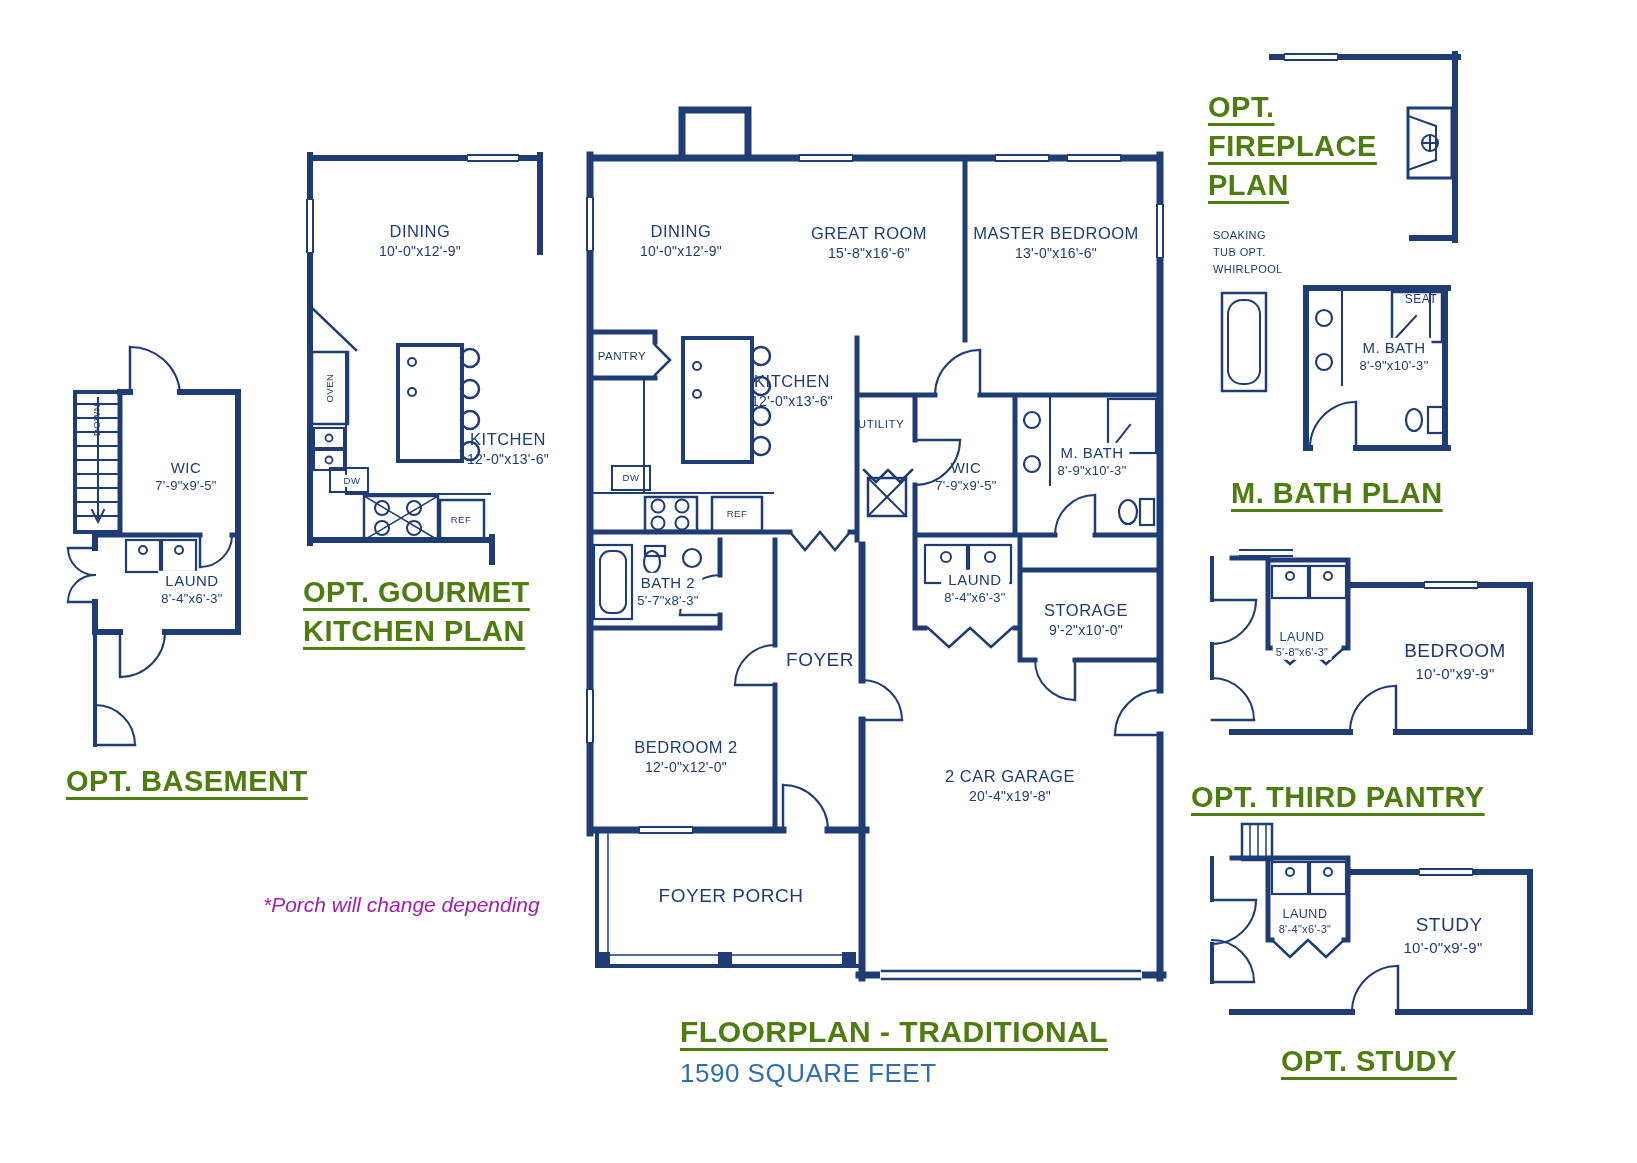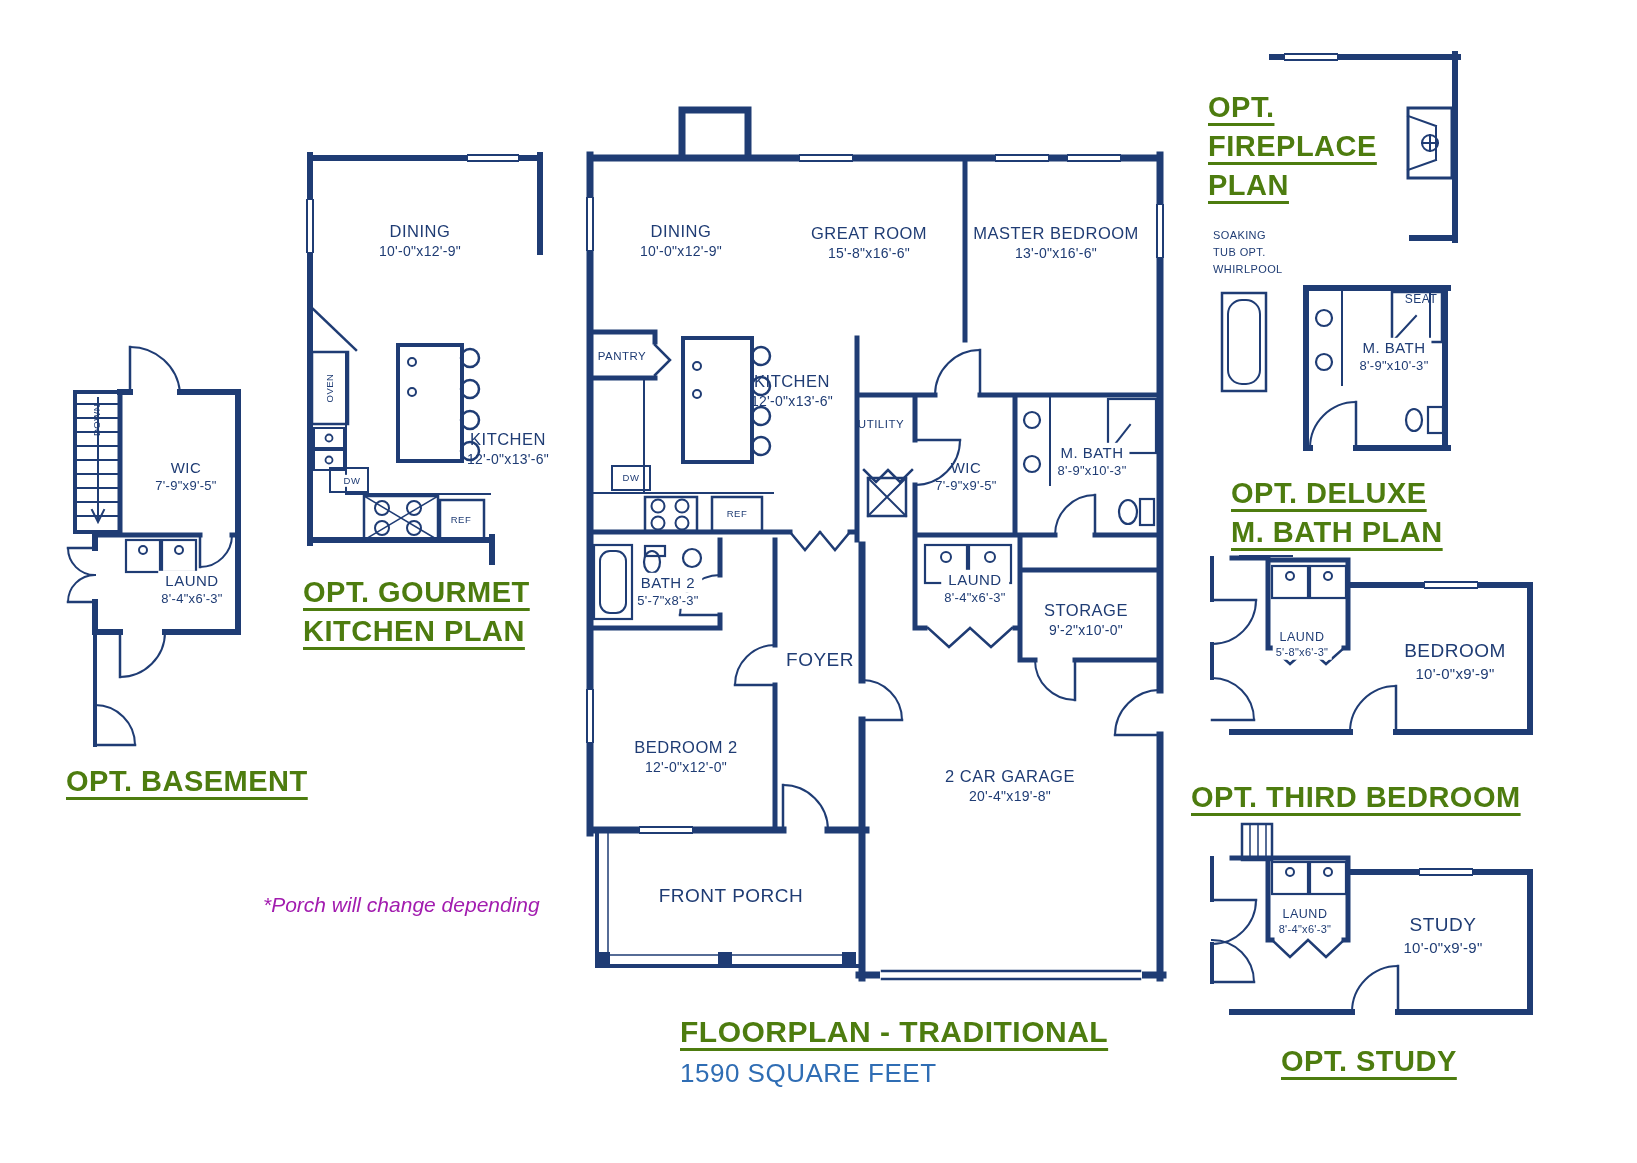--- a/index.html
+++ b/index.html
@@ -8,21 +8,21 @@
     position:relative; width:1637px; height:1163px; background:#ffffff;
     font-family:"Liberation Sans", sans-serif; overflow:hidden;
   }
   .lines { position:absolute; left:0; top:0; }
 
   
   .lbl { position:absolute; transform:translate(-50%,-50%); text-align:center;
          color:#1f3c74; line-height:1.3; white-space:nowrap; z-index:5; }
   .lbl .nm { display:block; font-size:16.5px; letter-spacing:.5px; }
   .lbl .dm { display:block; font-size:14px; letter-spacing:.3px; }
-  .lbl.big .nm { font-size:19px; }
+  .lbl.big .nm { font-size:19px;text-align:right; }
   .lbl.big .dm { font-size:15px; }
   .lbl.md  .nm { font-size:15px; }
   .lbl.md  .dm { font-size:13px; }
   .lbl.sm  .nm { font-size:11.5px; }
   .lbl.xs  .nm { font-size:12.5px; }
   .lbl.xs  .dm { font-size:11px; }
   .lbl.xxs .nm { font-size:9.5px; }
   .lbl.seat .nm { font-size:12px; }
   .lbl.vert { transform:translate(-50%,-50%) rotate(-90deg); }
   .wb .nm, .wb .dm { background:#ffffff; padding:0 3px; }
@@ -282,21 +282,21 @@
   </div>
   <div class="lbl" style="left:686px;top:757px">
     <span class="nm">BEDROOM 2</span>
     <span class="dm">12'-0"x12'-0"</span>
   </div>
   <div class="lbl" style="left:1010px;top:786px">
     <span class="nm">2 CAR GARAGE</span>
     <span class="dm">20'-4"x19'-8"</span>
   </div>
   <div class="lbl big" style="left:731px;top:896px">
-    <span class="nm">FRONT PORCH</span>
+    <span class="nm">FOYER PORCH</span>
   </div>
 
   <div class="lbl xxs vert" style="left:97px;top:420px">
     <span class="nm">DOWN</span>
   </div>
   <div class="lbl md" style="left:186px;top:476px">
     <span class="nm">WIC</span>
     <span class="dm">7'-9"x9'-5"</span>
   </div>
   <div class="lbl md wb" style="left:192px;top:589px">
@@ -359,25 +359,24 @@
   <div class="heading" style="left:303px;top:573px">
     <span class="hline">OPT. GOURMET</span>
     <span class="hline">KITCHEN PLAN</span>
   </div>
   <div class="heading" style="left:1208px;top:88px">
     <span class="hline">OPT.</span>
     <span class="hline">FIREPLACE</span>
     <span class="hline">PLAN</span>
   </div>
   <div class="heading" style="left:1231px;top:474px">
-    <span class="hline">OPT. DELUXE</span>
     <span class="hline">M. BATH PLAN</span>
   </div>
   <div class="heading" style="left:1191px;top:778px">
-    <span class="hline">OPT. THIRD BEDROOM</span>
+    <span class="hline">OPT. THIRD PANTRY</span>
   </div>
   <div class="heading" style="left:1281px;top:1042px">
     <span class="hline">OPT. STUDY</span>
   </div>
   <div class="heading main-title" style="left:680px;top:1012px">
     <span class="hline">FLOORPLAN - TRADITIONAL</span>
   </div>
   <div class="main-subtitle" style="left:680px;top:1058px">
     <span>1590 SQUARE FEET</span>
   </div>

